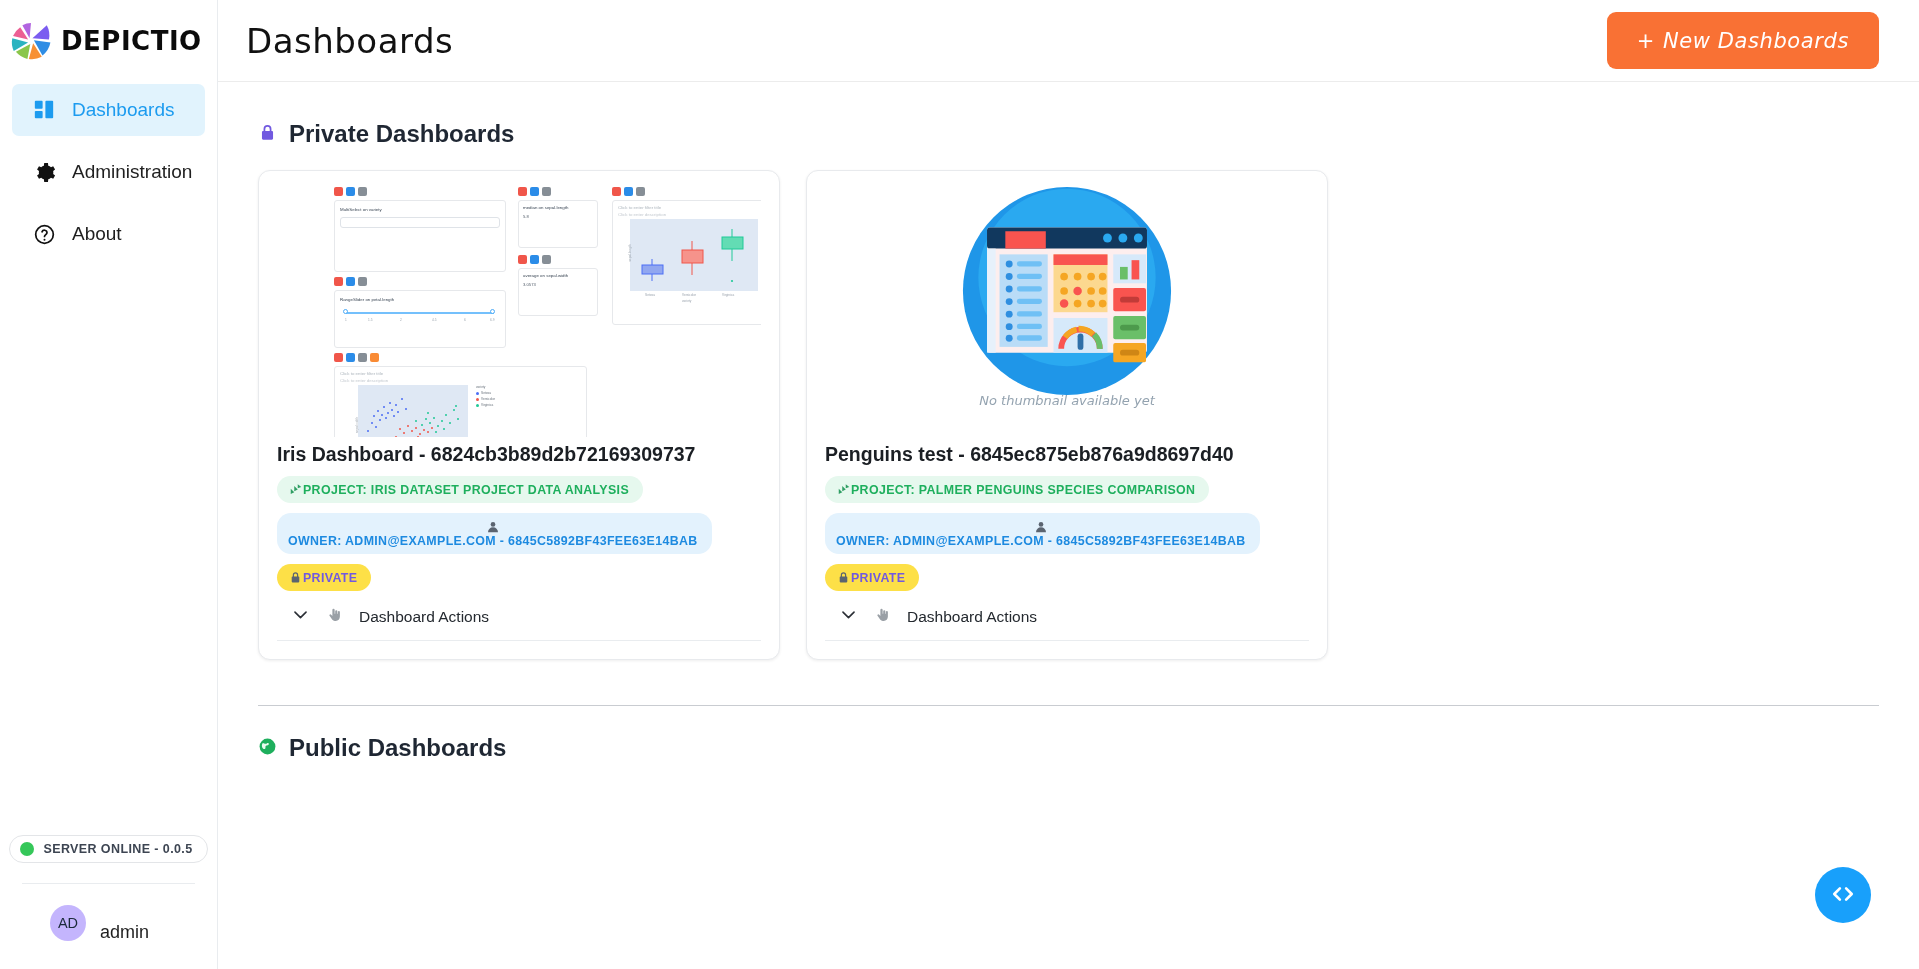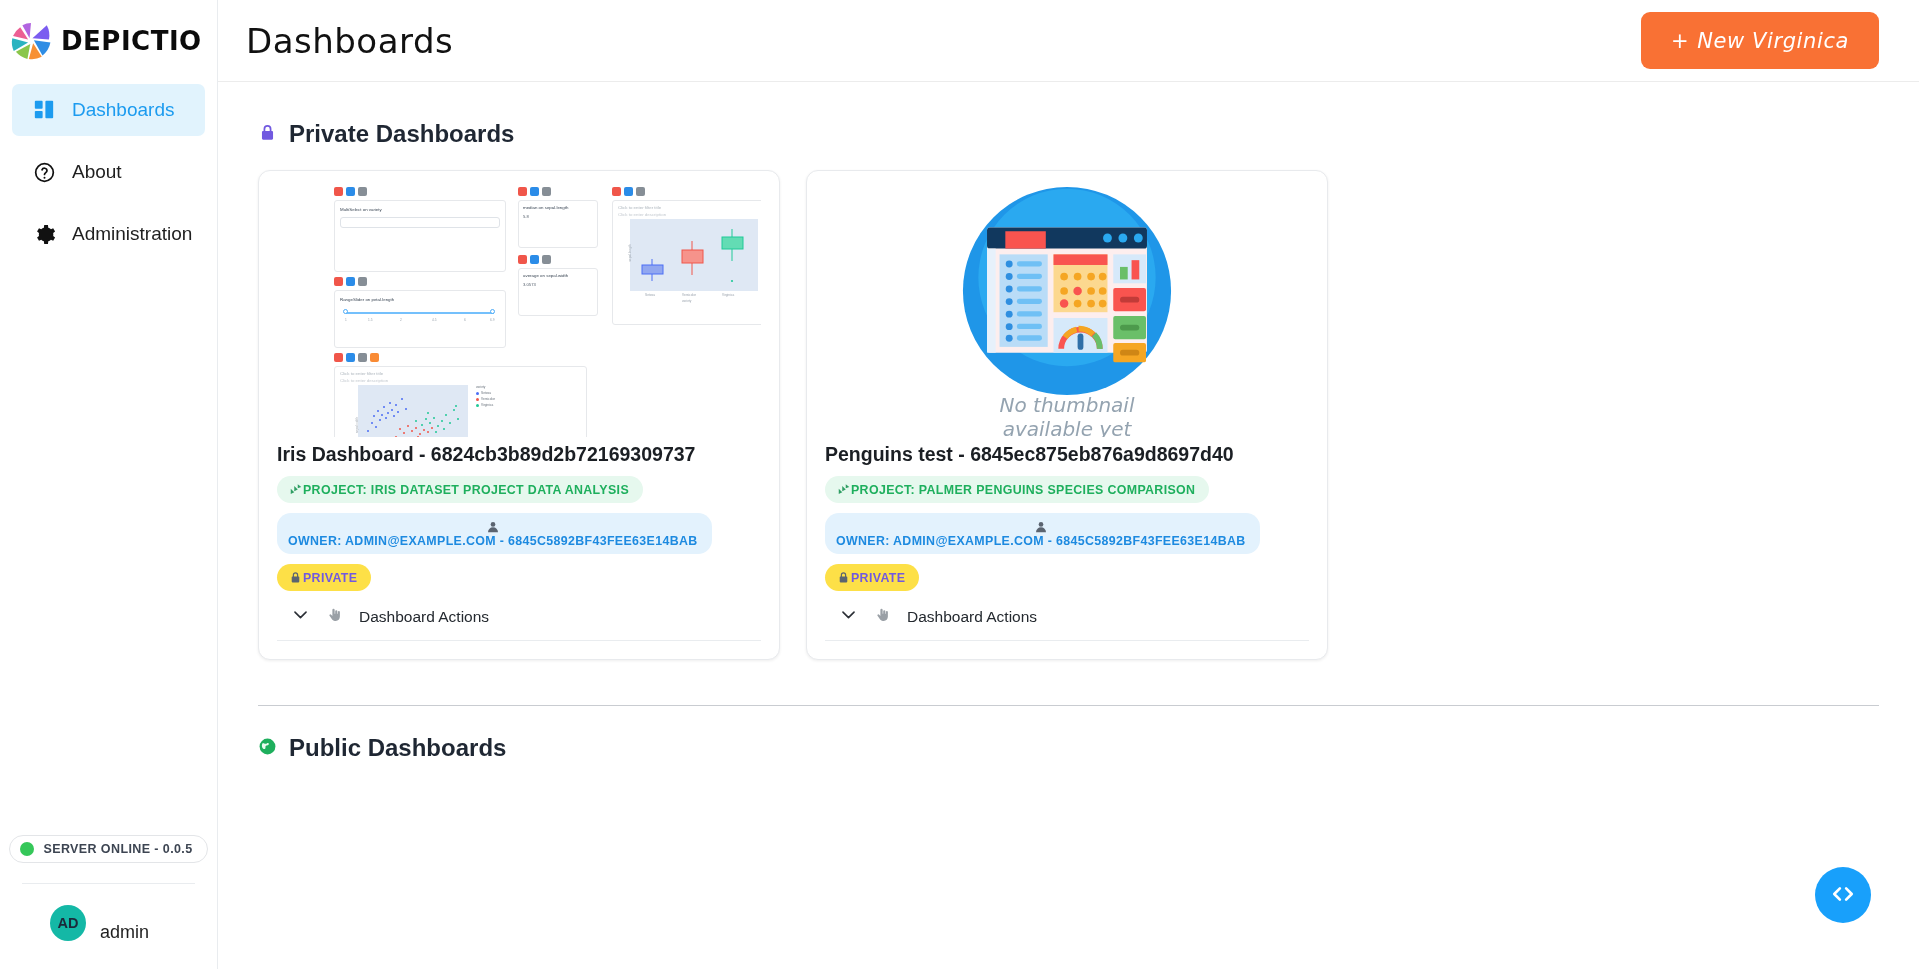--- a/index.html
+++ b/index.html
@@ -52,23 +52,23 @@
     font-size: 12.5px; font-weight: 700; letter-spacing: 0.4px;
     color: #3d4552; white-space: nowrap;
   }
   .side-divider { height:1px; background:#e9ecef; margin: 20px 22px 0 22px; }
   .user-row {
     display: flex; align-items: center; gap: 14px;
     padding: 18px 0 26px 50px;
   }
   .avatar {
     width: 36px; height: 36px; border-radius: 50%;
-    background: #14b8a6; color: #1b2a3b;
+    background: #c4b5fd; color: #1b2a3b;
     display:flex; align-items:center; justify-content:center;
-    font-size: 14.5px; font-weight: 700; flex: 0 0 36px;
+    font-size: 14.5px; font-weight: 400; flex: 0 0 36px;
   }
   .user-name { font-size: 18px; color: #1f1f1f; margin-top: 20px; }
 
   
   .main { flex: 1 1 auto; height: 969px; position: relative; background: #fff; overflow: hidden; }
   .topbar {
     height: 82px; border-bottom: 1px solid #ececec;
     display: flex; align-items: center; justify-content: space-between;
     padding: 0 40px 0 28px; position: relative;
   }
@@ -184,38 +184,38 @@
             <rect x="13.5" y="2" width="8.5" height="19" rx="1"></rect>
             <rect x="2" y="13" width="8.5" height="8" rx="1"></rect>
           </svg>
         </span>
         <span>Dashboards</span>
       </div>
 
 
       <div class="nav-item">
         <span class="ico">
+          <svg viewBox="0 0 24 24" width="23" height="23" fill="#111">
+            <path d="M12 8.4a3.6 3.6 0 1 0 0 7.2 3.6 3.6 0 0 0 0-7.2zm9.2 3.6c0-.6-.05-1.1-.15-1.6l2-1.5-2-3.4-2.3 1a7.7 7.7 0 0 0-2.8-1.6L15.6 2h-3.9l-.35 2.9a7.7 7.7 0 0 0-2.8 1.6l-2.3-1-2 3.4 2 1.5c-.1.5-.15 1-.15 1.6s.05 1.1.15 1.6l-2 1.5 2 3.4 2.3-1a7.7 7.7 0 0 0 2.8 1.6L11.7 22h3.9l.35-2.9a7.7 7.7 0 0 0 2.8-1.6l2.3 1 2-3.4-2-1.5c.1-.5.15-1 .15-1.6z"></path>
+          </svg>
+        </span>
+        <span>Administration</span>
+      </div>
+
+      <div class="nav-item">
+        <span class="ico">
           <svg viewBox="0 0 24 24" width="23" height="23" fill="none" stroke="#111" stroke-width="1.8">
             <circle cx="12" cy="12" r="9.2"></circle>
             <path d="M9.4 9.2a2.7 2.7 0 0 1 5.2.9c0 1.8-2.6 2.1-2.6 3.9" stroke-linecap="round"></path>
             <circle cx="12" cy="17.4" r="1.05" fill="#111" stroke="none"></circle>
           </svg>
         </span>
         <span>About</span>
       </div>
 
-      <div class="nav-item">
-        <span class="ico">
-          <svg viewBox="0 0 24 24" width="23" height="23" fill="#111">
-            <path d="M12 8.4a3.6 3.6 0 1 0 0 7.2 3.6 3.6 0 0 0 0-7.2zm9.2 3.6c0-.6-.05-1.1-.15-1.6l2-1.5-2-3.4-2.3 1a7.7 7.7 0 0 0-2.8-1.6L15.6 2h-3.9l-.35 2.9a7.7 7.7 0 0 0-2.8 1.6l-2.3-1-2 3.4 2 1.5c-.1.5-.15 1-.15 1.6s.05 1.1.15 1.6l-2 1.5 2 3.4 2.3-1a7.7 7.7 0 0 0 2.8 1.6L11.7 22h3.9l.35-2.9a7.7 7.7 0 0 0 2.8-1.6l2.3 1 2-3.4-2-1.5c.1-.5.15-1 .15-1.6z"></path>
-          </svg>
-        </span>
-        <span>Administration</span>
-      </div>
-
     </nav>
 
     <div class="nav-spacer"></div>
 
     <div style="display:flex;justify-content:center;">
       <div class="server-status">
         <span class="server-dot"></span>
         <span class="server-text">SERVER ONLINE - 0.0.5</span>
       </div>
     </div>
@@ -227,21 +227,21 @@
       <span class="user-name">admin</span>
     </div>
   </aside>
 
   <section class="main">
 
     <header class="topbar">
       <h1 class="page-title">Dashboards</h1>
       <button class="new-dash-btn">
         <span>+</span>
-        <span>New Virginica</span>
+        <span>New Dashboards</span>
       </button>
     </header>
 
     <div class="content">
 
       <div class="section-head">
         <span>
           <svg viewBox="0 0 24 24" width="19" height="19" fill="#7159e0">
             <path d="M7 10V7.5a5 5 0 0 1 10 0V10h.6A1.4 1.4 0 0 1 19 11.4v8.2A1.4 1.4 0 0 1 17.6 21H6.4A1.4 1.4 0 0 1 5 19.6v-8.2A1.4 1.4 0 0 1 6.4 10H7zm2.2 0h5.6V7.5a2.8 2.8 0 0 0-5.6 0V10z"></path>
           </svg>
@@ -511,21 +511,21 @@
                 <rect x="158" y="72" width="34" height="30" fill="#d6e9fa"></rect>
                 <rect x="165" y="85" width="8" height="13" fill="#6abf69"></rect>
                 <rect x="177" y="78" width="8" height="20" fill="#f9544f"></rect>
                 <rect x="158" y="107" width="34" height="24" rx="2" fill="#f9544f"></rect>
                 <rect x="165" y="116" width="20" height="6" rx="3" fill="#c23b38"></rect>
                 <rect x="158" y="136" width="34" height="24" rx="2" fill="#6abf69"></rect>
                 <rect x="165" y="145" width="20" height="6" rx="3" fill="#4d9a4c"></rect>
                 <rect x="158" y="164" width="34" height="20" rx="2" fill="#f5a623"></rect>
                 <rect x="165" y="171" width="20" height="6" rx="3" fill="#cf8615"></rect>
               </svg>
-              <div style="text-align:center;font-family:'DejaVu Sans',sans-serif;font-style:italic;font-size:20px;color:#94a3b0;margin-top:-4px;">No thumbnail available yet</div>
+              <div style="text-align:center;font-family:'DejaVu Sans',sans-serif;font-style:italic;font-size:13px;color:#94a3b0;margin-top:-4px;">No thumbnail available yet</div>
             </div>
           </div>
 
           <div class="card-title">Penguins test - 6845ec875eb876a9d8697d40</div>
 
           <div class="badges">
             <span class="badge project">
               <span class="bico">
                 <svg viewBox="0 0 24 24" width="14" height="14" fill="#2f9e63">
                   <path d="M15 2l6 5-6 2V2z"></path>

